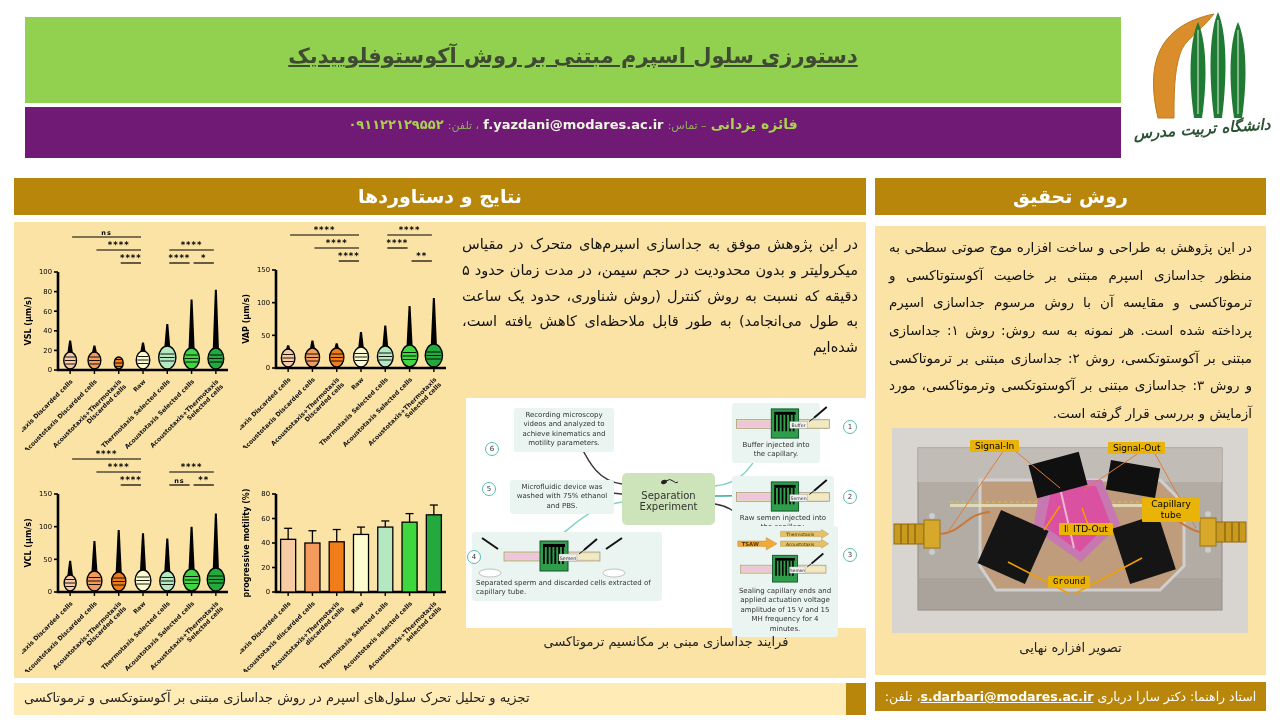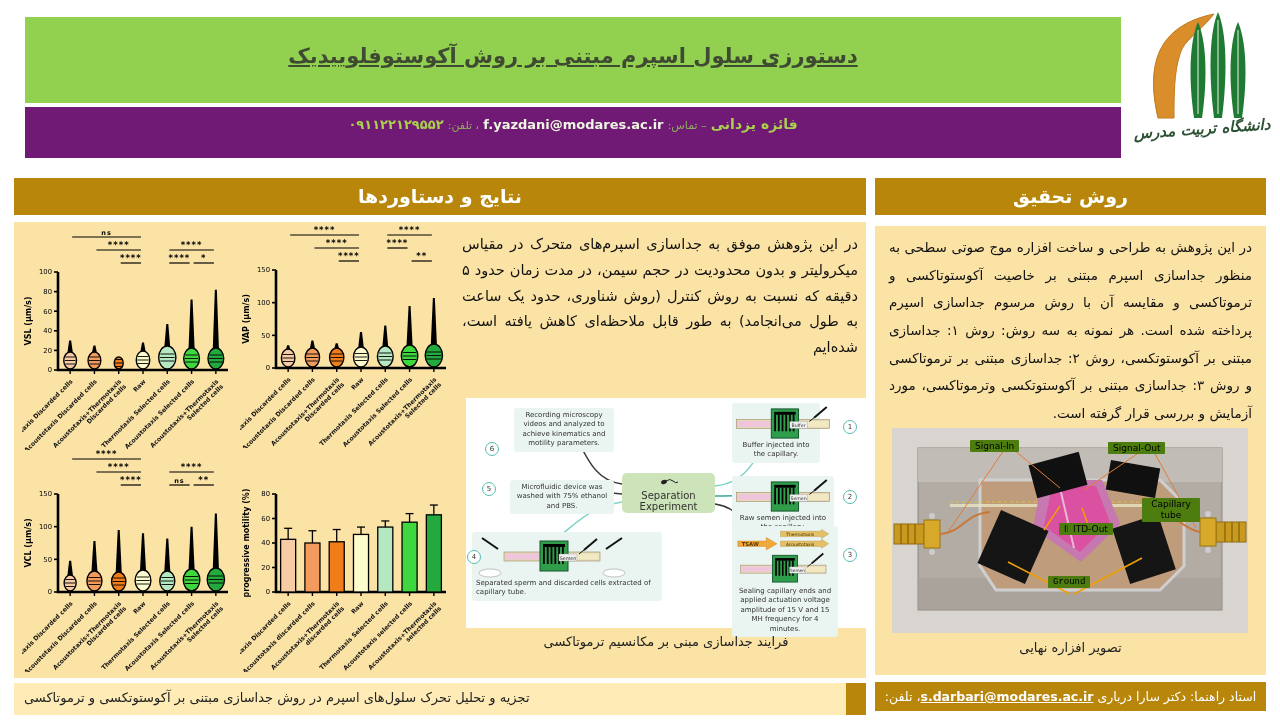--- a/index.html
+++ b/index.html
@@ -43,35 +43,35 @@
 
   .left-caption-bar { left:14px; top:683px; width:852px; height:32px; background:#FFEBB5;
                       direction:rtl; }
   .left-caption-text { position:absolute; left:10px; top:7px; font-size:13px; color:#222;
                        direction:rtl; }
   .gold-square { position:absolute; right:0; top:0; width:20px; height:32px; background:#B8860B; }
 
   .photo-wrap { left:17px; top:202px; width:356px; height:205px; }
   .photo-caption { left:0; top:414px; width:391px; text-align:center; font-size:13px;
                    direction:rtl; color:#222; }
-  .photo-label { position:absolute; background:#4d7c0f; color:#000; font-size:9px;
+  .photo-label { position:absolute; background:#eab308; color:#000; font-size:9px;
                  padding:1px 5px; border-radius:1px; white-space:nowrap; }
   .photo-label.wrap { white-space:normal; width:58px; text-align:center; line-height:1.2; }
 
   .right-footer { left:875px; top:682px; width:391px; height:29px; background:#B8860B;
                   color:#fff; direction:rtl; text-align:center; font-size:12.5px;
                   line-height:29px; }
   .right-footer a { color:#fff; font-weight:bold; }
 
   
   .dnode { position:absolute; }
   .dnode-box { background:#EAF4F1; border-radius:3px; padding:3px 4px; }
   .dnode-text { font-size:7px; color:#333; text-align:center; line-height:1.35; }
   .dnode-text.left { text-align:left; }
-  .center-node { position:absolute; left:156px; top:75px; width:93px; height:40px;
+  .center-node { position:absolute; left:156px; top:75px; width:93px; height:52px;
                  background:#CDE3B9; border-radius:5px; text-align:center; }
   .center-node .cn-label { font-size:10px; color:#333; margin-top:2px; }
   .dnum { position:absolute; width:14px; height:14px; border-radius:50%;
           border:1.5px solid #55BDB2; background:#fff; color:#333;
           font-size:7px; text-align:center; line-height:12px; }
 </style>
 </head>
 <body>
 
 <div class="abs title-box">

